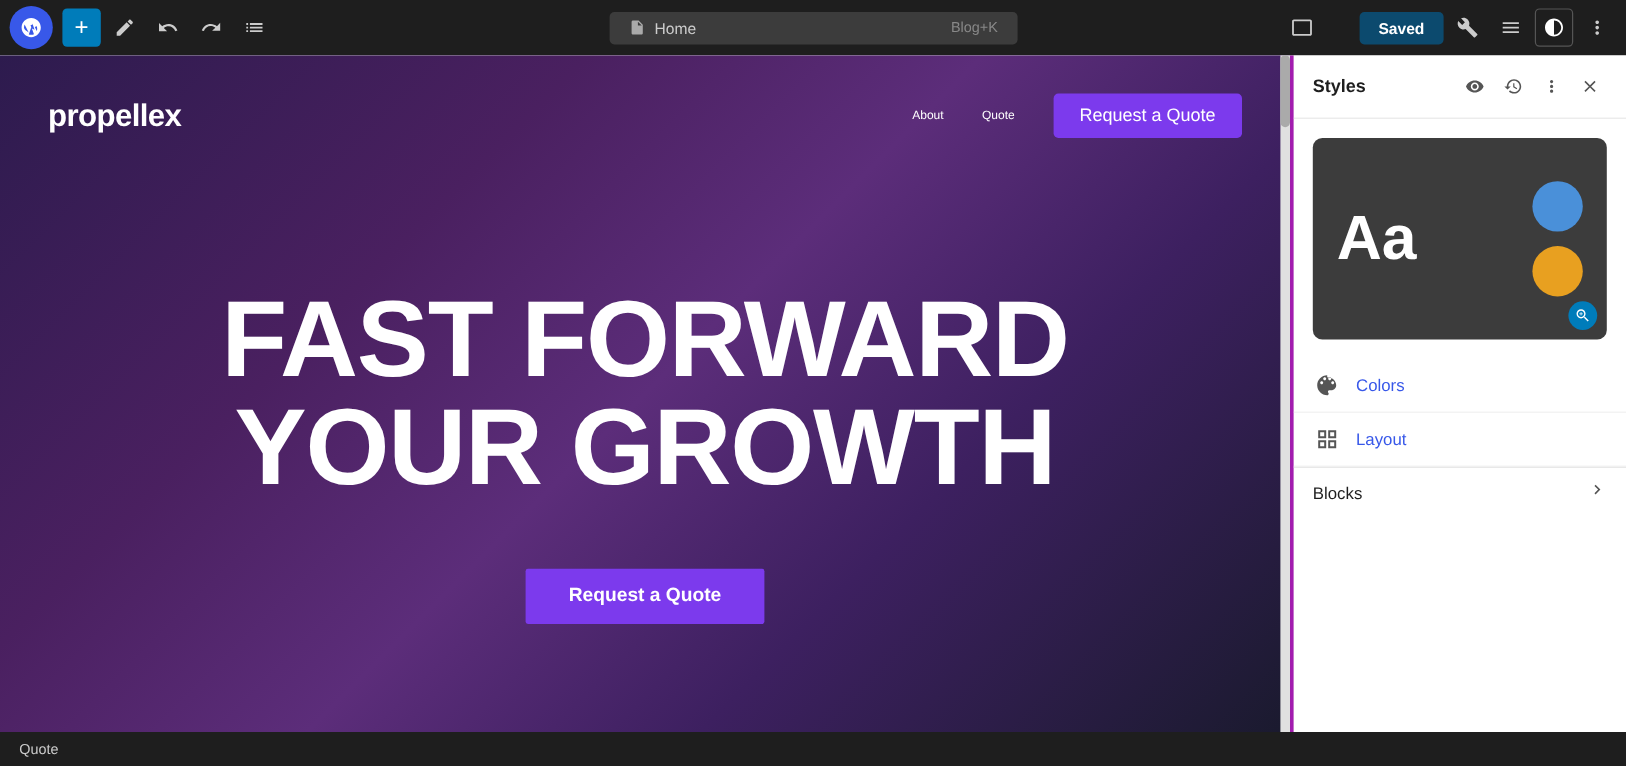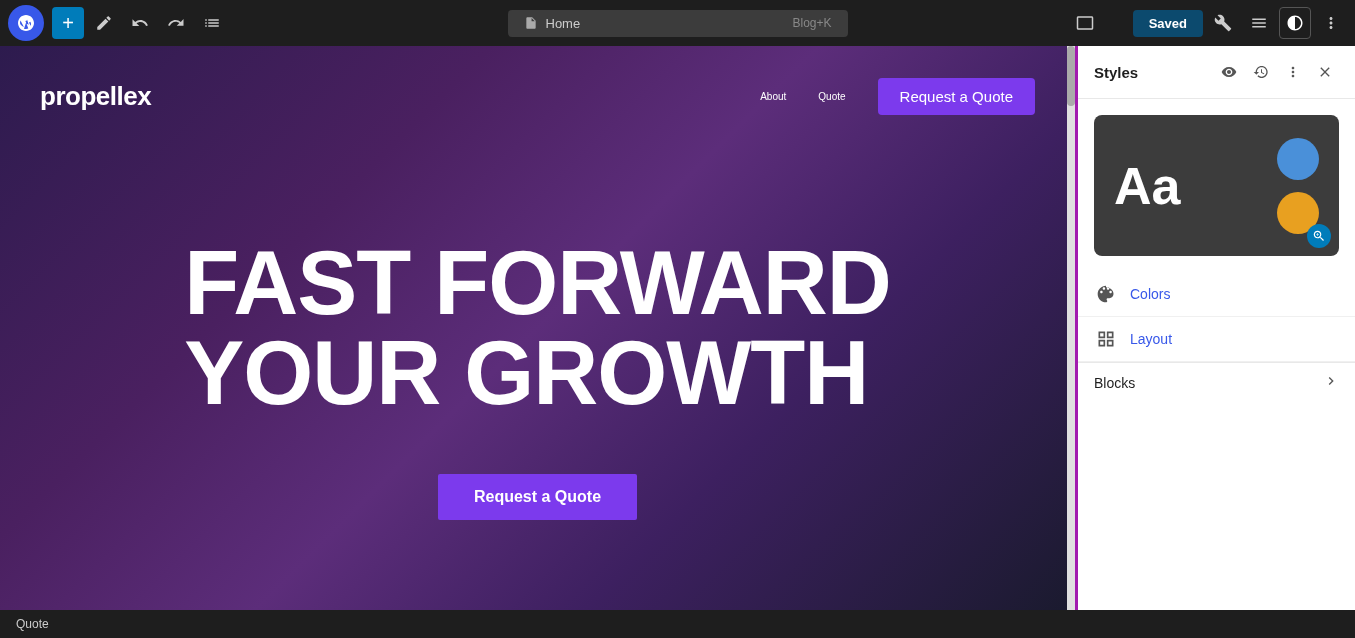--- a/index.html
+++ b/index.html
@@ -179,21 +179,21 @@
       color: #d1c4e9;
       font-size: 16px;
       margin-bottom: 20px;
       font-weight: 400;
     }
     .hero-title {
       color: white;
       font-size: 90px;
       font-weight: 900;
       line-height: 1;
-      text-align: left;
+      text-align: center;
       letter-spacing: -1px;
       margin-bottom: 56px;
       text-transform: uppercase;
     }
     .hero-btn {
       background: #7c3aed;
       color: white;
       padding: 14px 36px;
       font-size: 16px;
       font-weight: 600;
@@ -250,21 +250,21 @@
       border-radius: 3px;
     }
     .panel-icon-btn svg { width: 16px; height: 16px; fill: currentColor; }
 
     
     .style-preview-card {
       margin: 16px;
       border-radius: 8px;
       overflow: hidden;
       background: #3c3c3c;
-      height: 141px;
+      height: 168px;
       position: relative;
       display: flex;
       align-items: center;
       padding: 16px 20px;
       cursor: pointer;
     }
     .style-preview-text {
       font-size: 52px;
       font-weight: 700;
       color: white;

